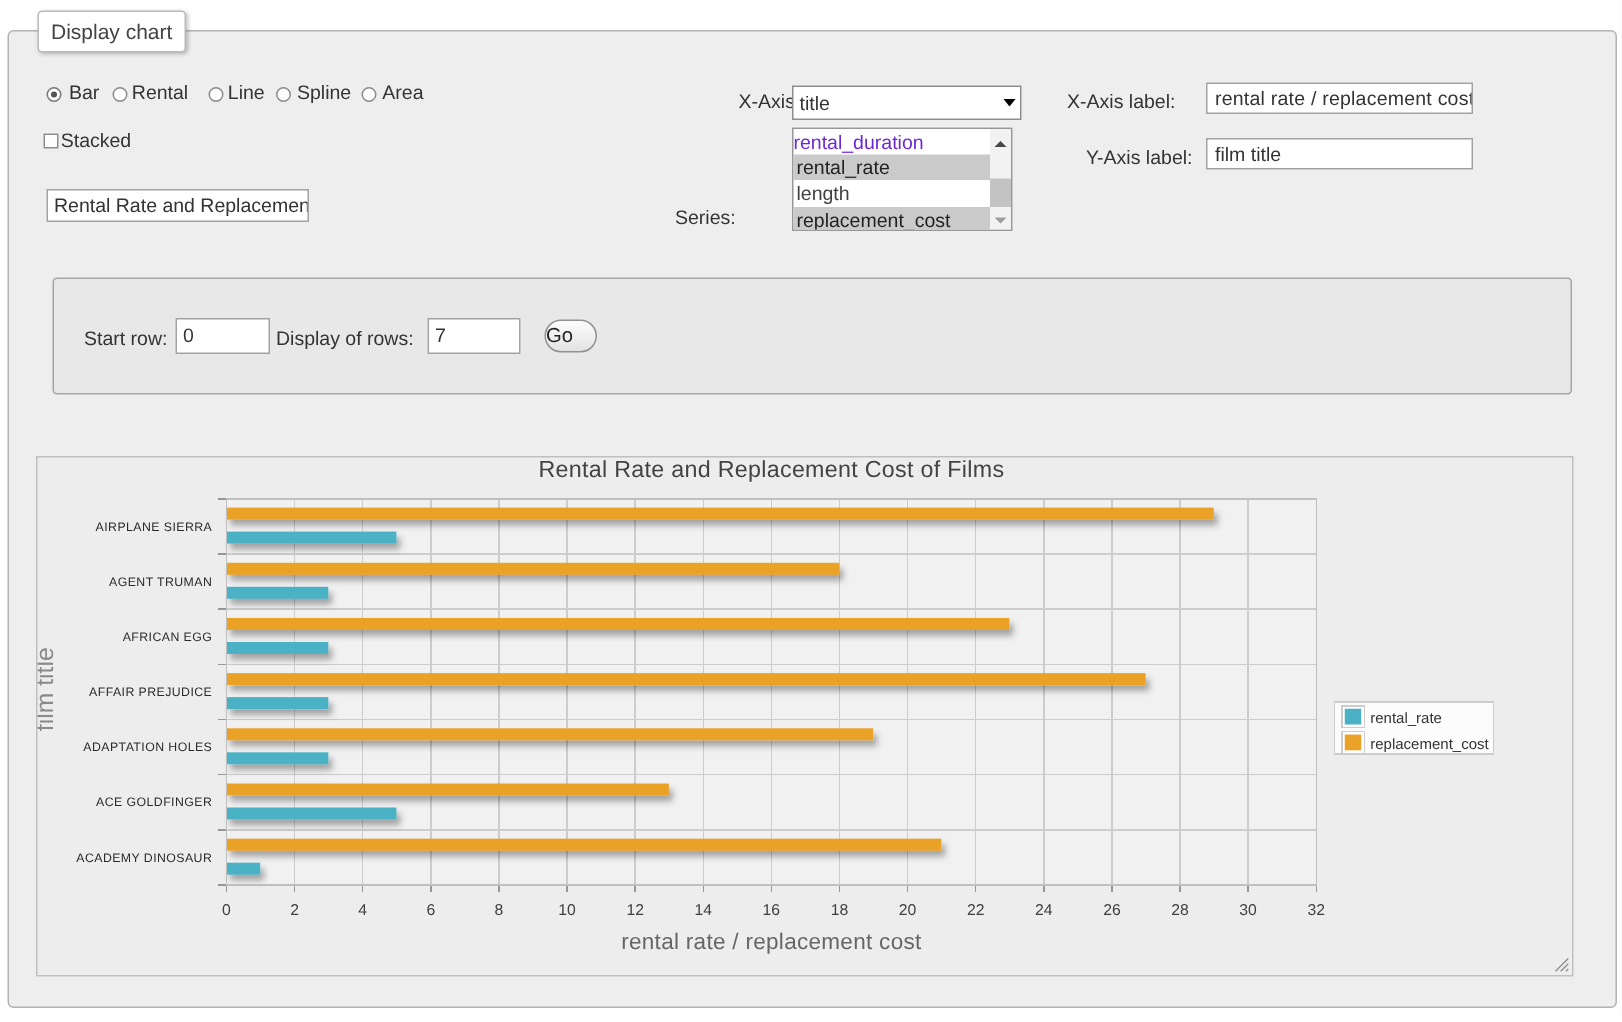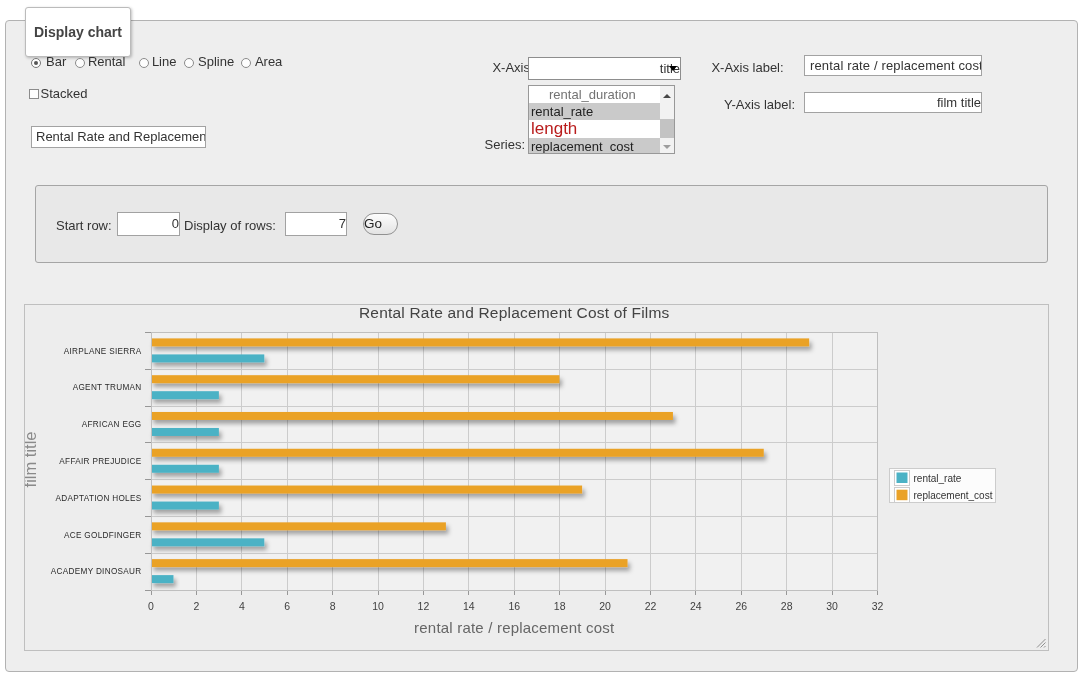--- a/index.html
+++ b/index.html
@@ -1,22 +1,22 @@
 <!DOCTYPE html>
 <html><head><meta charset="utf-8"><style>
 * { margin:0; padding:0; box-sizing:content-box; }
 html,body { width:1081px; height:681px; background:#fff; font-family:"Liberation Sans",sans-serif; position:relative; }
 .abs { position:absolute; }
 .lbl { position:absolute; font-size:13px; color:#333; line-height:14px; white-space:nowrap; }
-.inp { position:absolute; background:#fff; border:1px solid #a2a2a2; font-size:13px; color:#333; line-height:20px; padding-left:4px; overflow:hidden; white-space:nowrap;text-align:right; }
+.inp { position:absolute; background:#fff; border:1px solid #a2a2a2; font-size:13px; color:#333; line-height:20px; padding-left:4px; overflow:hidden; white-space:nowrap; }
 </style></head>
 <body>
 
 <div class="abs" style="left:5px;top:20px;width:1071px;height:650px;border:1px solid #b2b2b2;border-radius:4px;background:#eee"></div>
-<div class="abs" style="left:25px;top:7px;background:#fff;border:1px solid #bbb;border-radius:3px;box-shadow:1px 1px 3px rgba(0,0,0,.25);padding:16px 8px;font-size:14px;font-weight:bold;color:#444">Display chart</div>
+<div class="abs" style="left:25px;top:7px;background:#fff;border:1px solid #bbb;border-radius:3px;box-shadow:1px 1px 3px rgba(0,0,0,.25);padding:5px 8px;font-size:14px;font-weight:normal;color:#444">Display chart</div>
 
 <div class="abs" style="left:31px;top:58px;width:8px;height:8px;border:1px solid #777;border-radius:50%;background:#fdfdfd"></div>
 <div class="abs" style="left:34px;top:61px;width:4px;height:4px;border-radius:50%;background:#555"></div>
 <div class="lbl" style="left:46px;top:55px">Bar</div>
 <div class="abs" style="left:74.7px;top:58px;width:8px;height:8px;border:1px solid #8b8b8b;border-radius:50%;background:#fdfdfd"></div>
 <div class="lbl" style="left:87.9px;top:55px">Rental</div>
 <div class="abs" style="left:139px;top:58px;width:8px;height:8px;border:1px solid #8b8b8b;border-radius:50%;background:#fdfdfd"></div>
 <div class="lbl" style="left:151.9px;top:55px">Line</div>
 <div class="abs" style="left:184.3px;top:58px;width:8px;height:8px;border:1px solid #8b8b8b;border-radius:50%;background:#fdfdfd"></div>
 <div class="lbl" style="left:198px;top:55px">Spline</div>
@@ -26,31 +26,31 @@
 <div class="abs" style="left:28.5px;top:89px;width:8px;height:8px;border:1px solid #8b8b8b;background:#fdfdfd"></div>
 <div class="lbl" style="left:40.5px;top:86.5px">Stacked</div>
 
 <div class="inp" style="left:31px;top:126px;width:169px;height:20px">Rental Rate and Replacement Cost of Films</div>
 
 <div class="lbl" style="left:476px;top:61px;width:74px;text-align:center">X-Axis:</div>
 <div class="inp" style="left:528px;top:57px;width:147px;height:21px;border-color:#8d8d8d;line-height:21px">title</div>
 <div class="abs" style="left:669px;top:66px;width:0;height:0;border-left:4.5px solid transparent;border-right:4.5px solid transparent;border-top:5px solid #000"></div>
 
 <div class="abs" style="left:528px;top:85px;width:145px;height:67px;border:1px solid #989898;background:#fff;overflow:hidden">
-  <div style="font-size:13px;color:#737373;line-height:17.2px;padding-left:20px;white-space:nowrap">rental_duration</div>
+  <div style="font-size:13px;color:#6d28d9;line-height:17.2px;padding-left:0;white-space:nowrap">rental_duration</div>
   <div style="font-size:13px;color:#222;line-height:17.2px;padding-left:2px;white-space:nowrap;background:#cacaca;width:129px">rental_rate</div>
-  <div style="font-size:17px;color:#b91c1c;line-height:17.2px;padding-left:2px;white-space:nowrap">length</div>
+  <div style="font-size:13px;color:#404040;line-height:17.2px;padding-left:2px;white-space:nowrap">length</div>
   <div style="font-size:13px;color:#222;line-height:17.2px;padding-left:2px;white-space:nowrap;background:#cacaca;width:129px">replacement_cost</div>
   <div class="abs" style="right:0;top:0;width:14px;height:67px;background:#f2f2f2">
     <div class="abs" style="left:3px;top:8px;width:0;height:0;border-left:4px solid transparent;border-right:4px solid transparent;border-bottom:4.5px solid #474747"></div>
     <div class="abs" style="left:0px;top:33px;width:14px;height:19px;background:#c3c3c3"></div>
     <div class="abs" style="left:3px;top:58.5px;width:0;height:0;border-left:4px solid transparent;border-right:4px solid transparent;border-top:4.5px solid #9d9d9d"></div>
   </div>
 </div>
-<div class="lbl" style="left:450px;top:138px;width:75px;text-align:right">Series:</div>
+<div class="lbl" style="left:450px;top:138px;width:75px;text-align:left">Series:</div>
 
 <div class="lbl" style="left:700px;top:61px;width:95px;text-align:center">X-Axis label:</div>
 <div class="inp" style="left:804px;top:55px;width:171px;height:19px;line-height:19px;padding-left:5px;letter-spacing:0.15px">rental rate / replacement cost</div>
 <div class="lbl" style="left:700px;top:98px;width:95px;text-align:right">Y-Axis label:</div>
 <div class="inp" style="left:804px;top:91.5px;width:171px;height:19px;line-height:19px;padding-left:5px">film title</div>
 
 <div class="abs" style="left:35px;top:184.5px;width:1011px;height:76px;border:1px solid #a5a5a5;background:#e8e8e8;border-radius:3px"></div>
 <div class="lbl" style="left:56px;top:218.5px">Start row:</div>
 <div class="inp" style="left:117px;top:212px;width:57px;height:22px;line-height:22px">0</div>
 <div class="lbl" style="left:184px;top:218.5px">Display of rows:</div>

